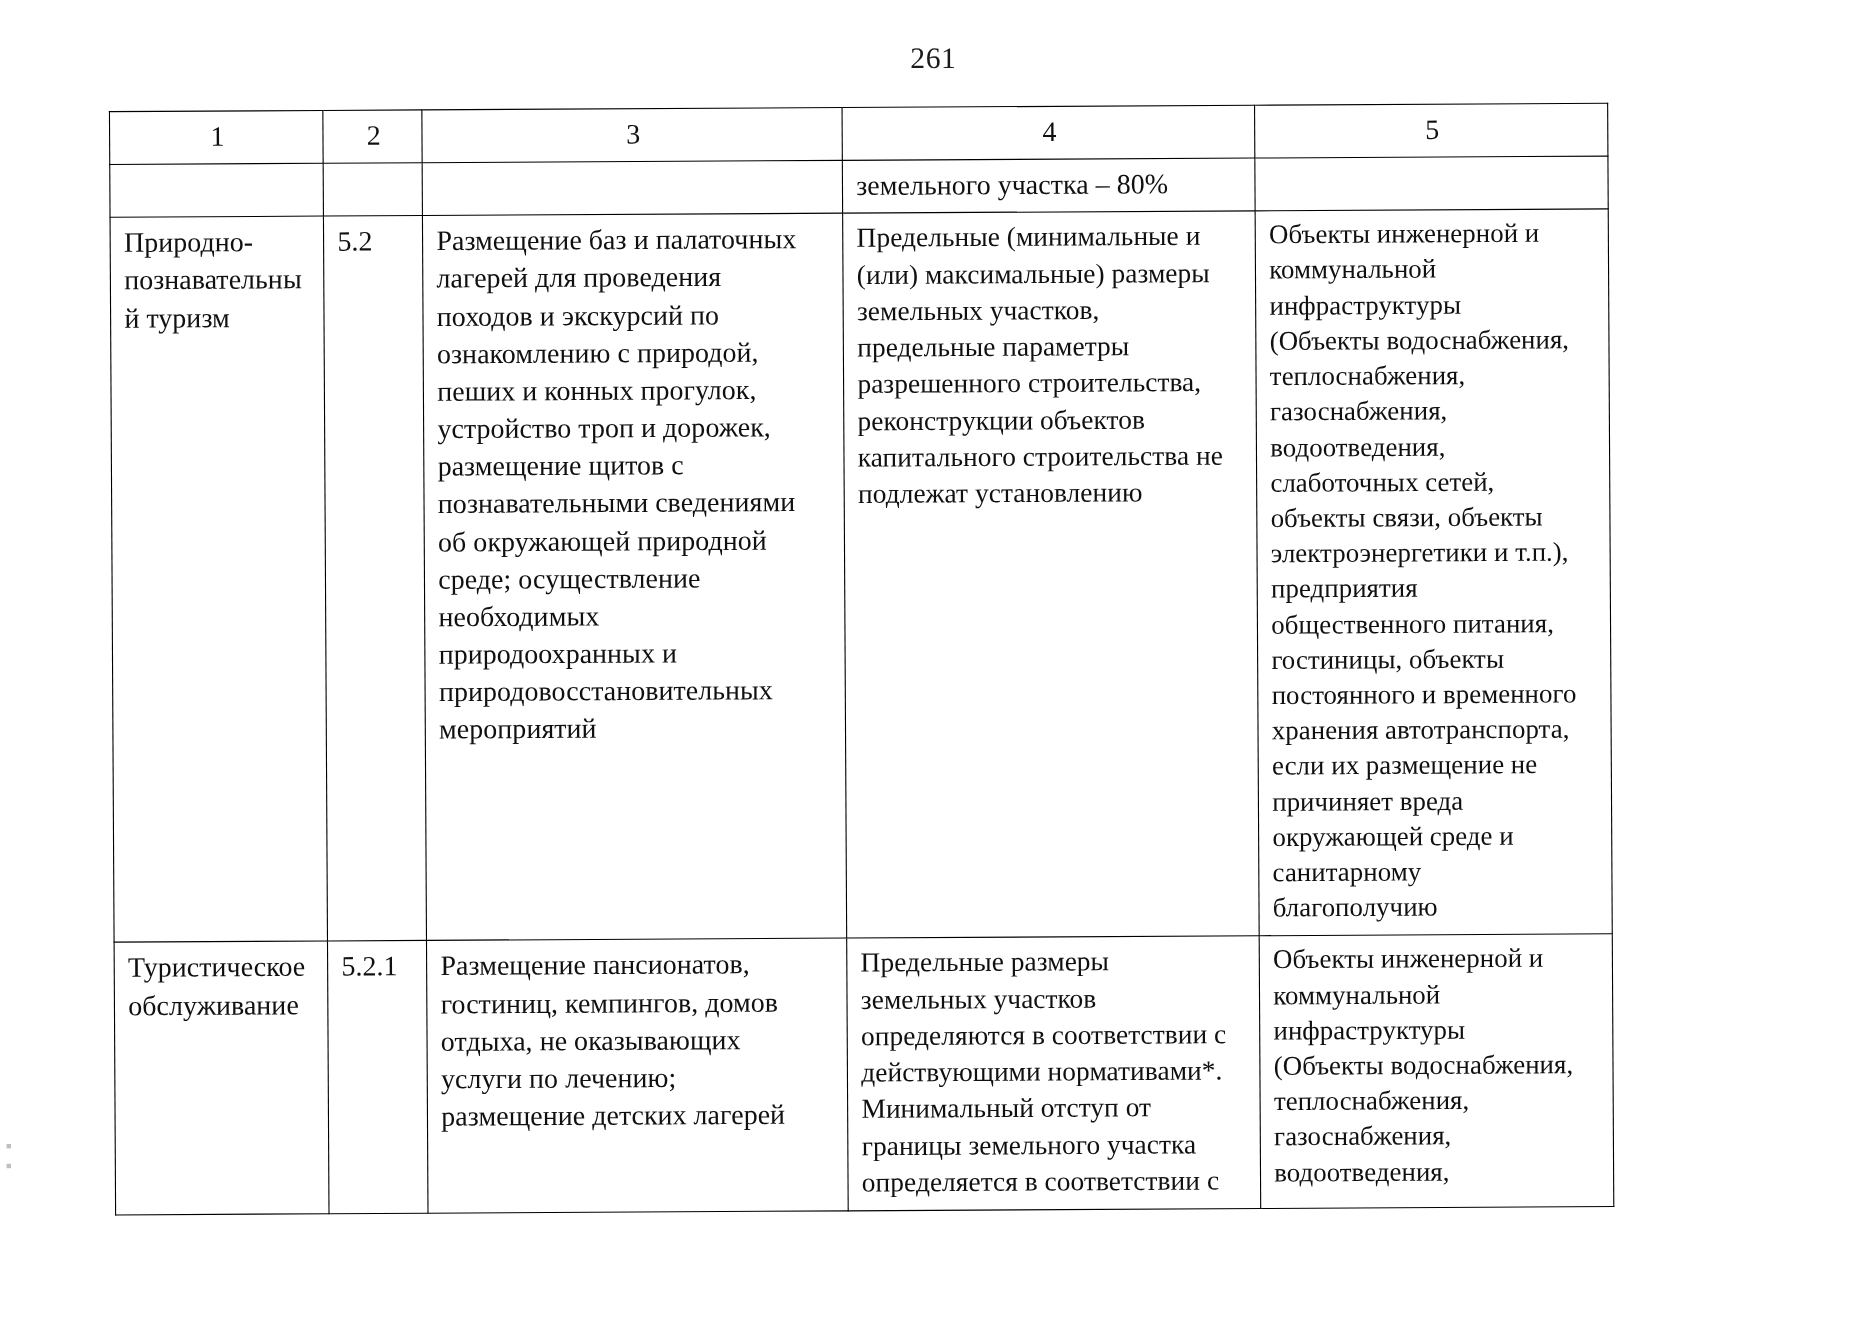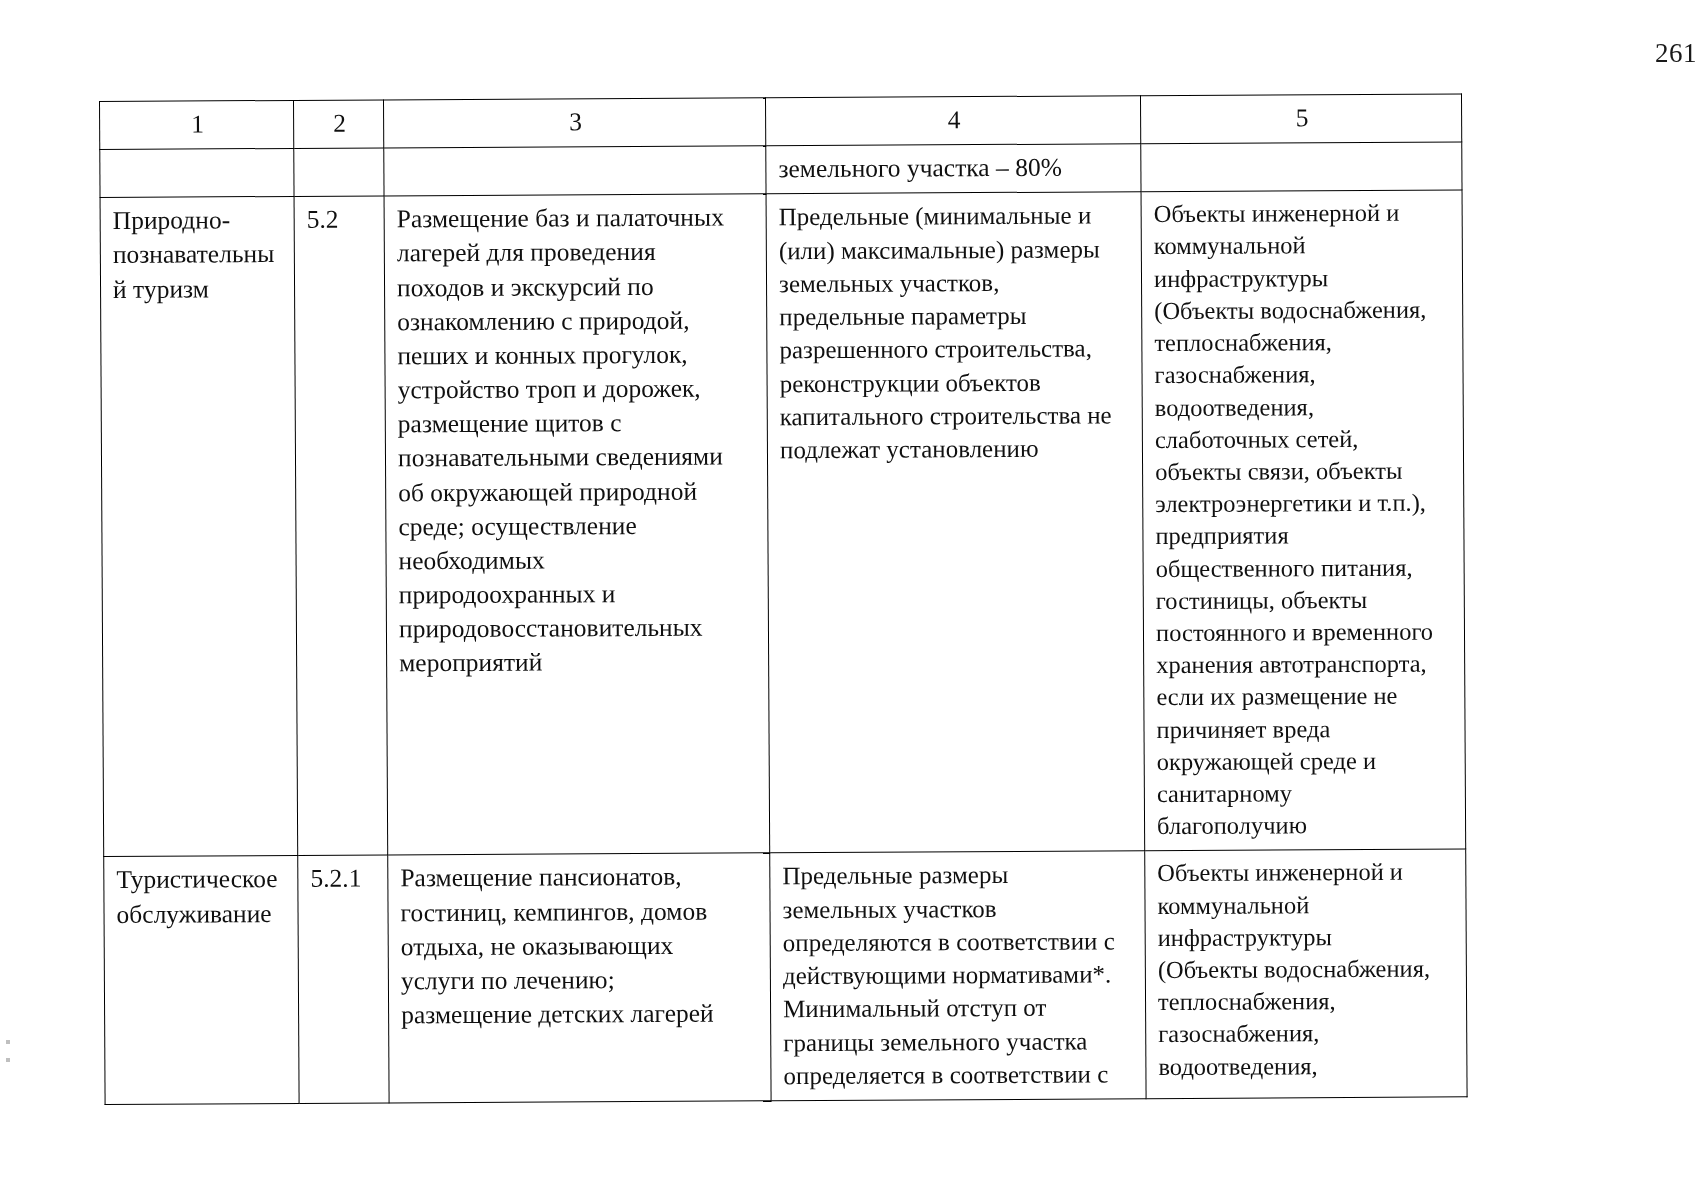--- a/index.html
+++ b/index.html
@@ -21,21 +21,21 @@
     position: absolute;
     inset: 0;
     background: #ffffff;
   }
 
   .page-number {
     position: absolute;
     top: 38px;
     left: 0;
     width: 100%;
-    text-align: right;
+    text-align: center;
     font-size: 27px;
     letter-spacing: 0.5px;
     color: #1a1a1a;
   }
 
   
   .table-wrap {
     position: absolute;
     left: 99px;
     top: 101px;

